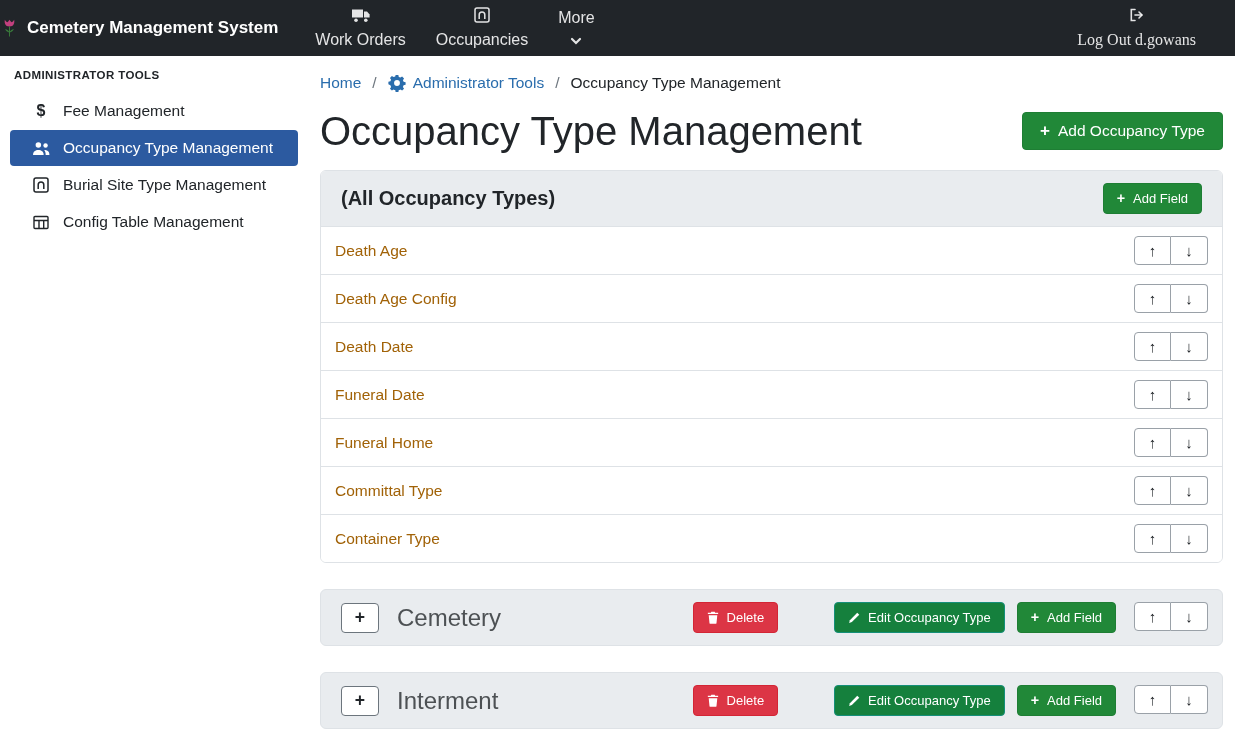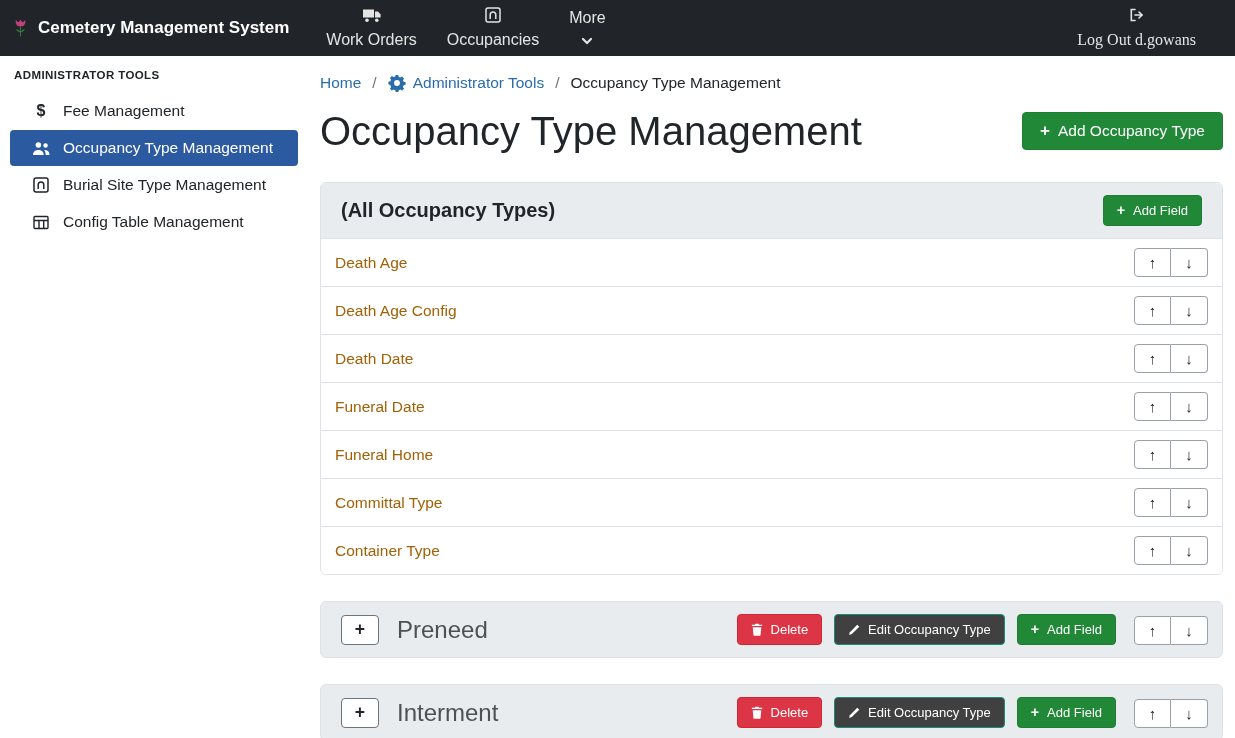--- a/index.html
+++ b/index.html
@@ -1,20 +1,20 @@
 <!DOCTYPE html>
 <html><head>
 <meta charset="utf-8">
 <style>
   * { margin:0; padding:0; box-sizing:border-box; }
   html,body { width:1235px; height:738px; overflow:hidden; }
   body { font-family:"Liberation Sans", sans-serif; background:#fff; color:#212529; }
 
   
-  .navbar { height:56px; background:#212529; display:flex; align-items:center; padding:0 24px 0 12px; }
+  .navbar { height:56px; background:#212529; display:flex; align-items:center; padding:0 24px 0 1px; }
   .brand { display:flex; align-items:center; gap:9px; color:#fff; font-weight:700; font-size:17px; cursor:pointer; white-space:nowrap; }
   .nav-links { display:flex; align-items:center; margin-left:22px; }
   .nav-link { display:flex; align-items:center; gap:8px; color:rgba(255,255,255,.88); font-size:16px; padding:8px 15px; cursor:pointer; white-space:nowrap;flex-direction:column; }
   .nav-link .ic { display:flex; align-items:center; }
   .nav-right { margin-left:auto;font-family:Liberation Serif, serif; }
 
   
   .page { display:flex; align-items:flex-start; }
 
   
@@ -33,43 +33,43 @@
   .crumb-sep { color:#6c757d; }
   .crumb-current { color:#212529; }
 
   .title-row { display:flex; justify-content:space-between; align-items:center; margin-top:16px; }
   .page-title { font-size:40px; font-weight:400; color:#212529; line-height:1.15; }
 
   
   .btn { display:inline-flex; align-items:center; gap:8px; border-radius:4px; cursor:pointer; border:1px solid transparent; font-family:inherit; white-space:nowrap; }
   .btn-green { background:#218838; border-color:#1e7e34; color:#fff; }
   .btn-red { background:#dc3545; border-color:#d32535; color:#fff; }
-  .btn-teal { background:#404040; border-color:#148f79; color:#fff; }
+  .btn-teal { background:#15803d; border-color:#148f79; color:#fff;margin-left:44px; }
   .btn-lg { font-size:15.5px; padding:9px 17px; }
   .btn-sm { font-size:13px; padding:7px 13px; }
   .plus-glyph { font-weight:700; font-size:1.1em; line-height:1; }
 
   .arrow-group { display:inline-flex; flex:none; }
   .arrow-btn { width:37px; height:29px; background:#fff; border:1px solid #9aa1a8; color:#212529; font-size:15px; font-weight:700; display:flex; align-items:center; justify-content:center; cursor:pointer; font-family:inherit; }
   .arrow-btn.up { border-radius:4px 0 0 4px; }
   .arrow-btn.down { border-radius:0 4px 4px 0; border-left:none; }
 
   
-  .card { border:1px solid #dee2e6; border-radius:6px; margin-top:28px; overflow:hidden; }
+  .card { border:1px solid #dee2e6; border-radius:6px; margin-top:16px; overflow:hidden; }
   .card-header { background:#e9ecef; padding:12px 20px; display:flex; align-items:center; justify-content:space-between; border-bottom:1px solid #dee2e6; }
   .card-title { font-size:20px; font-weight:700; color:#212529; }
   .field-row { display:flex; align-items:center; justify-content:space-between; padding:9px 14px 9px 14px; border-bottom:1px solid #dee2e6; background:#fff; }
   .field-row:last-child { border-bottom:none; }
   .field-link { color:#a16207; font-weight:400; font-size:15.5px; cursor:pointer; text-decoration:none; }
 
   
   .section { background:#e9ecef; border:1px solid #dee2e6; border-radius:6px; margin-top:26px; display:flex; align-items:center; padding:12px 14px 12px 20px; }
   .expand-btn { width:38px; height:30px; background:#fff; border:1px solid #6c757d; border-radius:4px; font-size:16px; display:flex; align-items:center; justify-content:center; cursor:pointer; color:#212529; font-family:inherit; flex:none; }
   .section-title { font-size:24px; color:#4d5154; font-weight:400; margin-left:18px; flex:1; min-width:0; }
-  .section-actions { display:flex; align-items:flex-end; gap:12px; }
+  .section-actions { display:flex; align-items:flex-start; gap:12px; }
   .section-actions .arrow-group { margin-left:6px; }
 
   svg { display:block; }
 </style>
 </head>
 <body>
 
 <header class="navbar">
   <div class="brand">
     <span class="ic">
@@ -277,21 +277,21 @@
               <span>↓</span>
             </button>
         </div>
       </div>
     </section>
 
     <section class="section">
       <button class="expand-btn">
         <span class="plus-glyph">+</span>
       </button>
-      <span class="section-title">Preneed</span>
+      <span class="section-title">Cemetery</span>
       <div class="section-actions">
         <button class="btn btn-red btn-sm">
           <span class="ic">
             <svg width="12" height="13" viewBox="0 0 14 15" fill="currentColor">
               <path d="M5 .8h4l.5 1.2H13v1.5H1V2h3.5z"></path>
               <path d="M2 4.8h10l-.9 9a1.1 1.1 0 0 1-1.1 1H4a1.1 1.1 0 0 1-1.1-1z"></path>
             </svg>
           </span>
           <span>Delete</span>
         </button>

